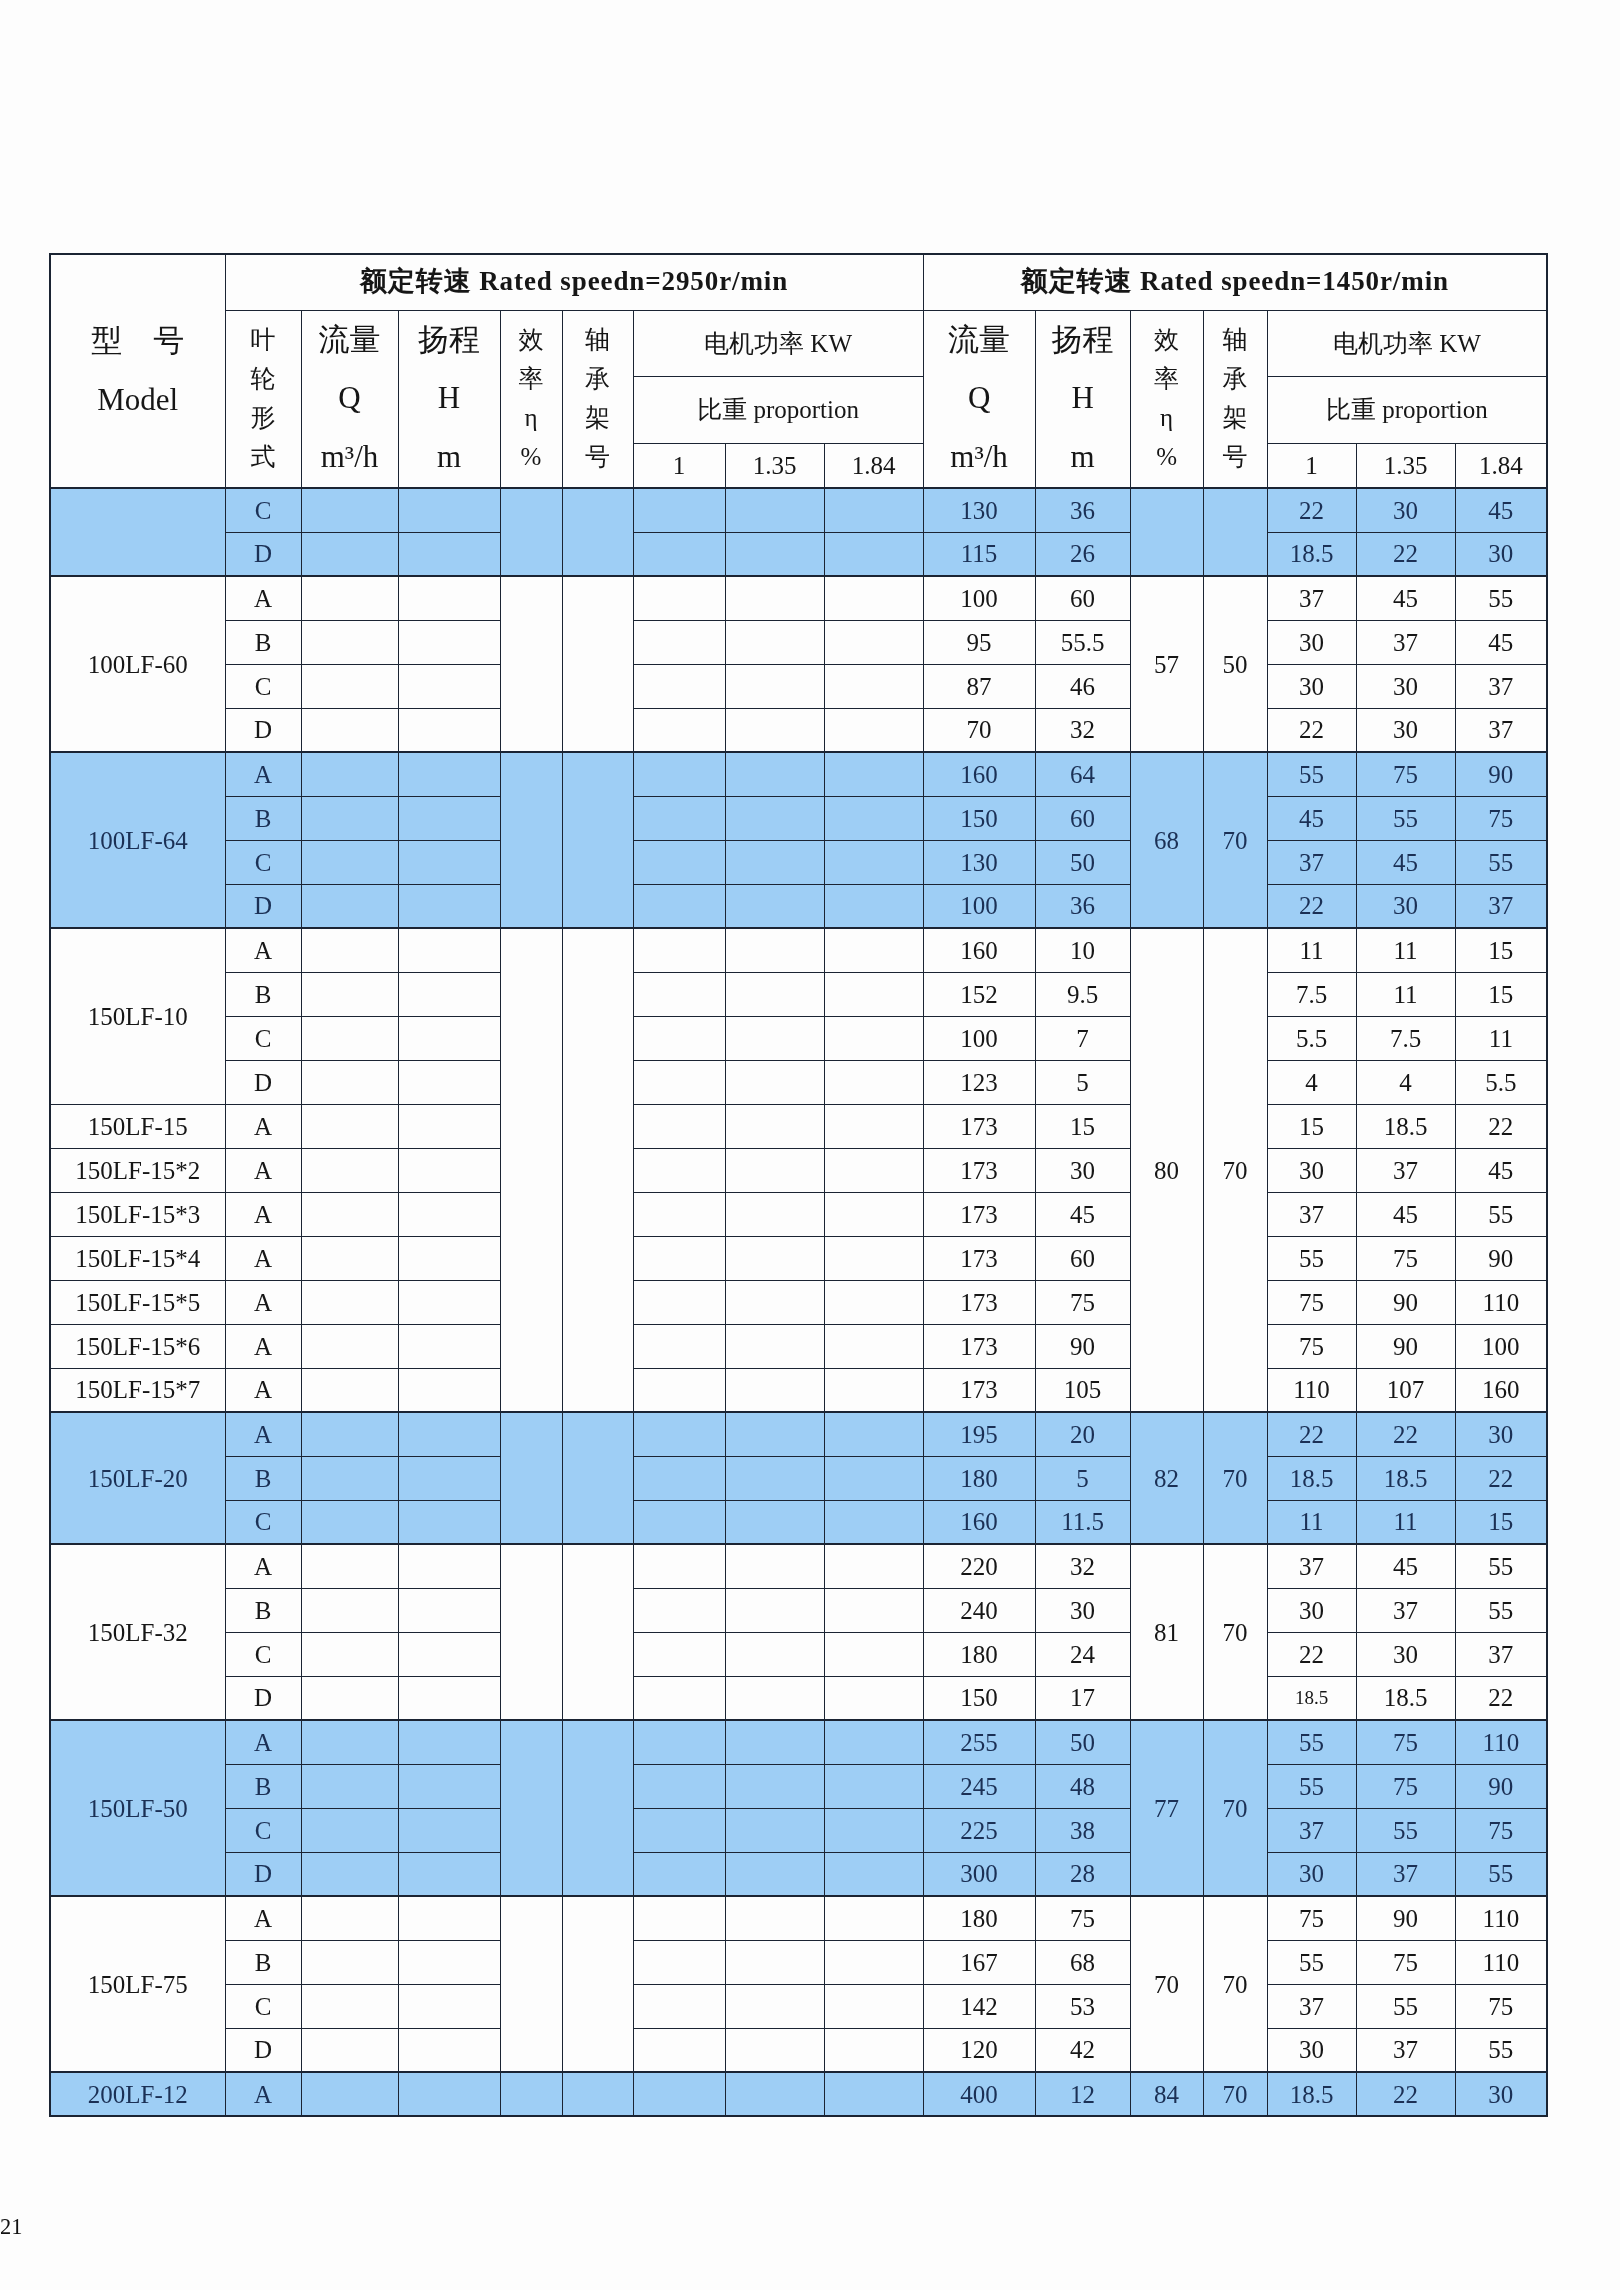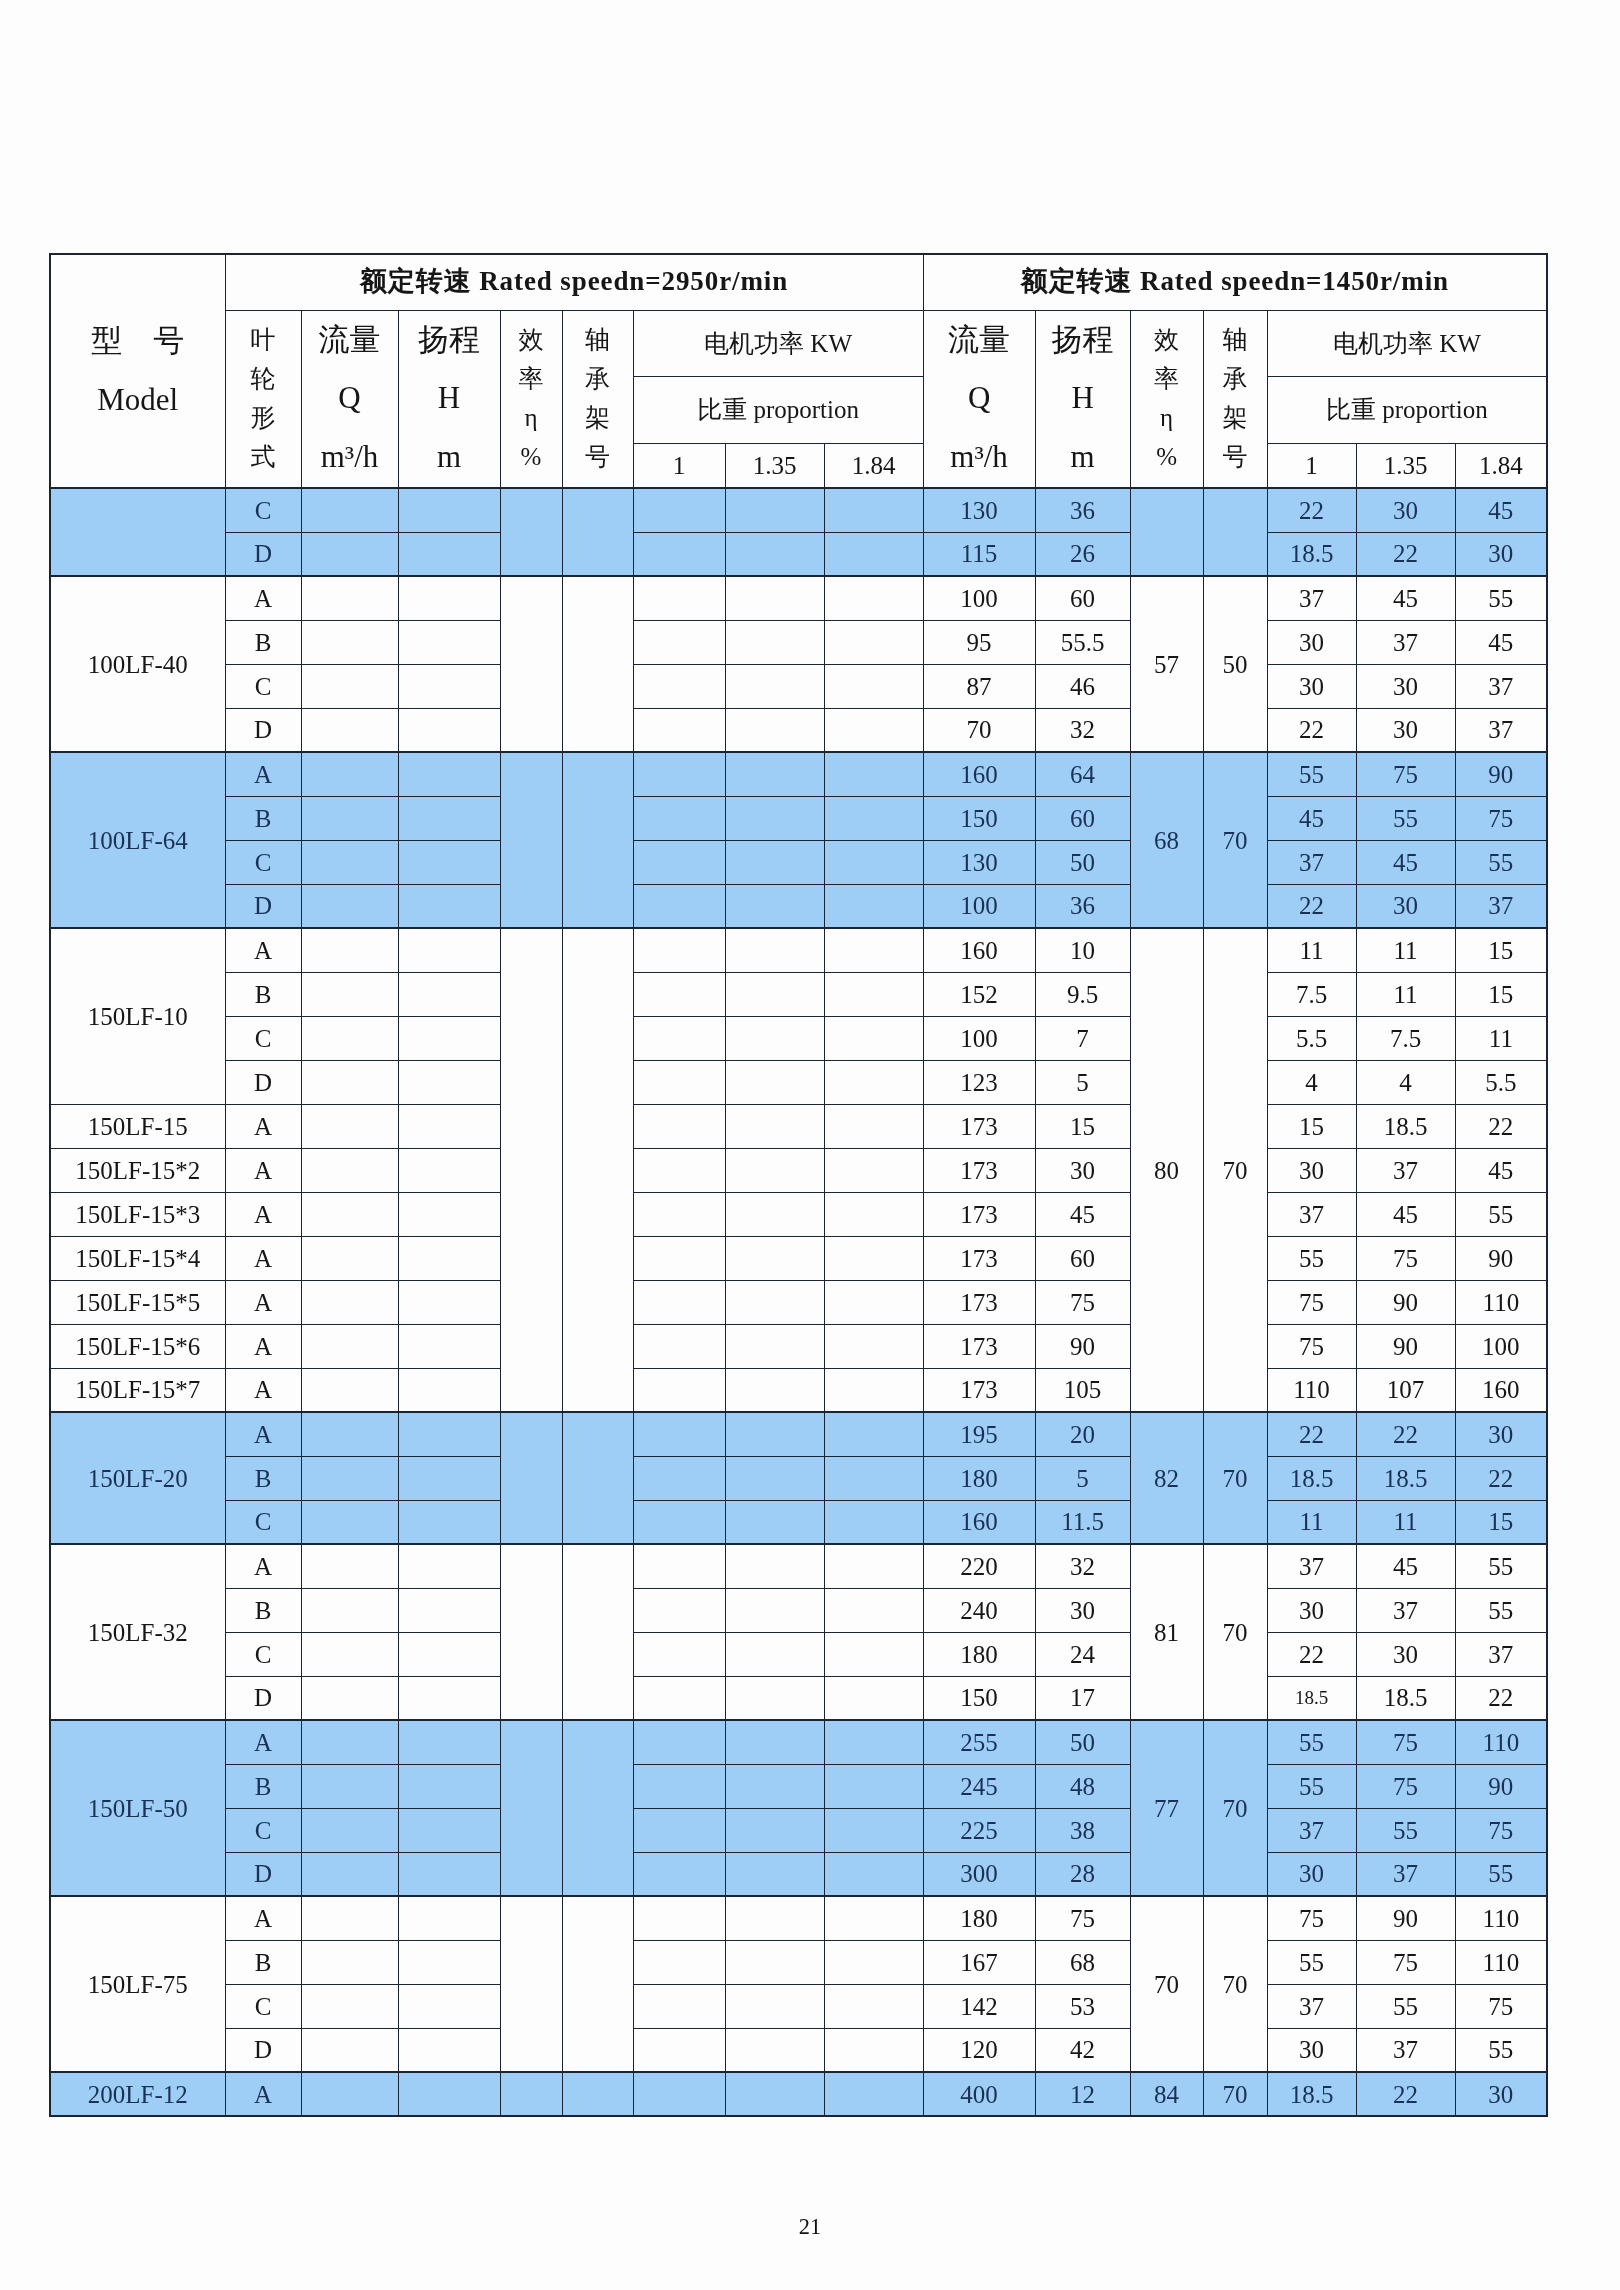--- a/index.html
+++ b/index.html
@@ -44,21 +44,21 @@
   td.vhead{line-height:1.55;font-size:25px;}
   td.mhead{font-size:31px;line-height:1.9;}
   tbody tr{height:44px;}
   tr.m-start td{border-top-width:1.8px;}
   tr.b-start td{border-top-width:2.7px;}
   tr.hl td{background:var(--blue);color:var(--ink-blue);}
   td.small-val{font-size:19px;}
   .page-number{
     position:absolute;
     top:2214px;left:0;right:0;
-    text-align:center;
+    text-align:left;
     font-size:22.4px;
     color:#111;
   }
 </style>
 </head>
 <body>
 
 <div class="page">
 
   <table class="spec">
@@ -162,21 +162,21 @@
           <td></td>
           <td></td>
           <td></td>
           <td>115</td>
           <td>26</td>
           <td>18.5</td>
           <td>22</td>
           <td>30</td>
         </tr>
         <tr class="b-start">
-          <td rowspan="4">100LF-40</td>
+          <td rowspan="4">100LF-60</td>
           <td>A</td>
           <td></td>
           <td></td>
           <td rowspan="4"></td>
           <td rowspan="4"></td>
           <td></td>
           <td></td>
           <td></td>
           <td>100</td>
           <td>60</td>

